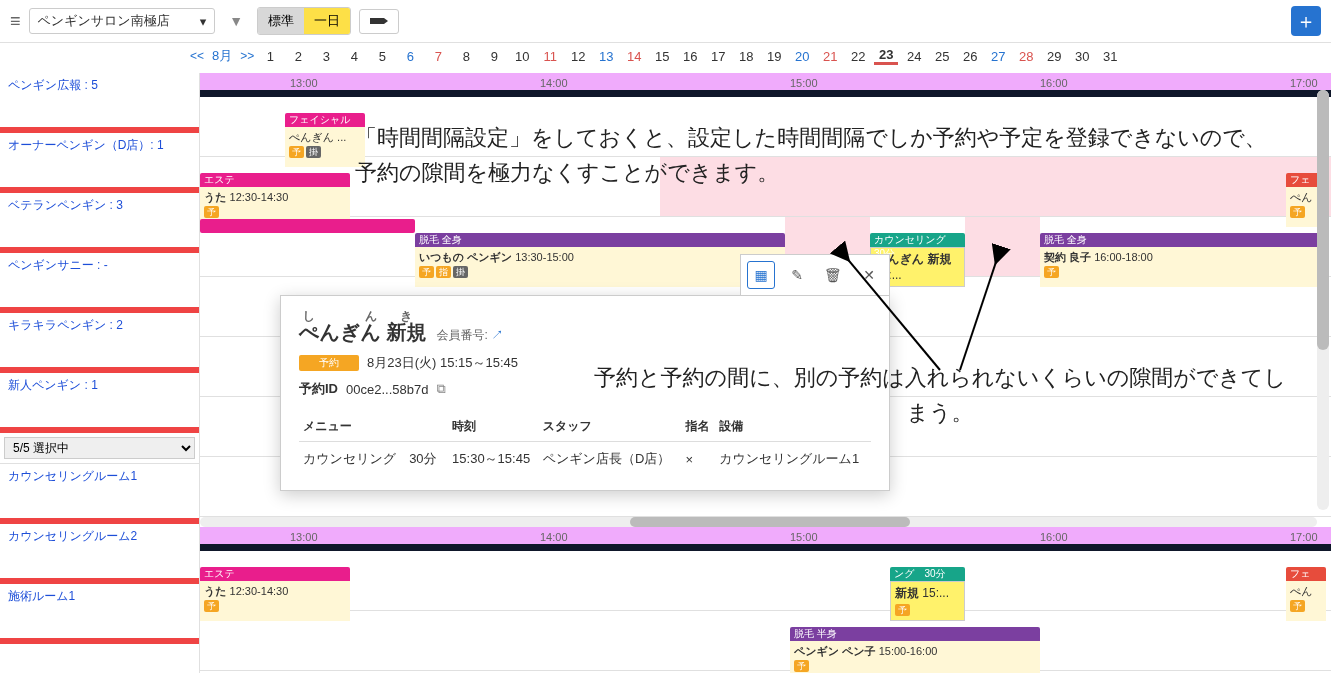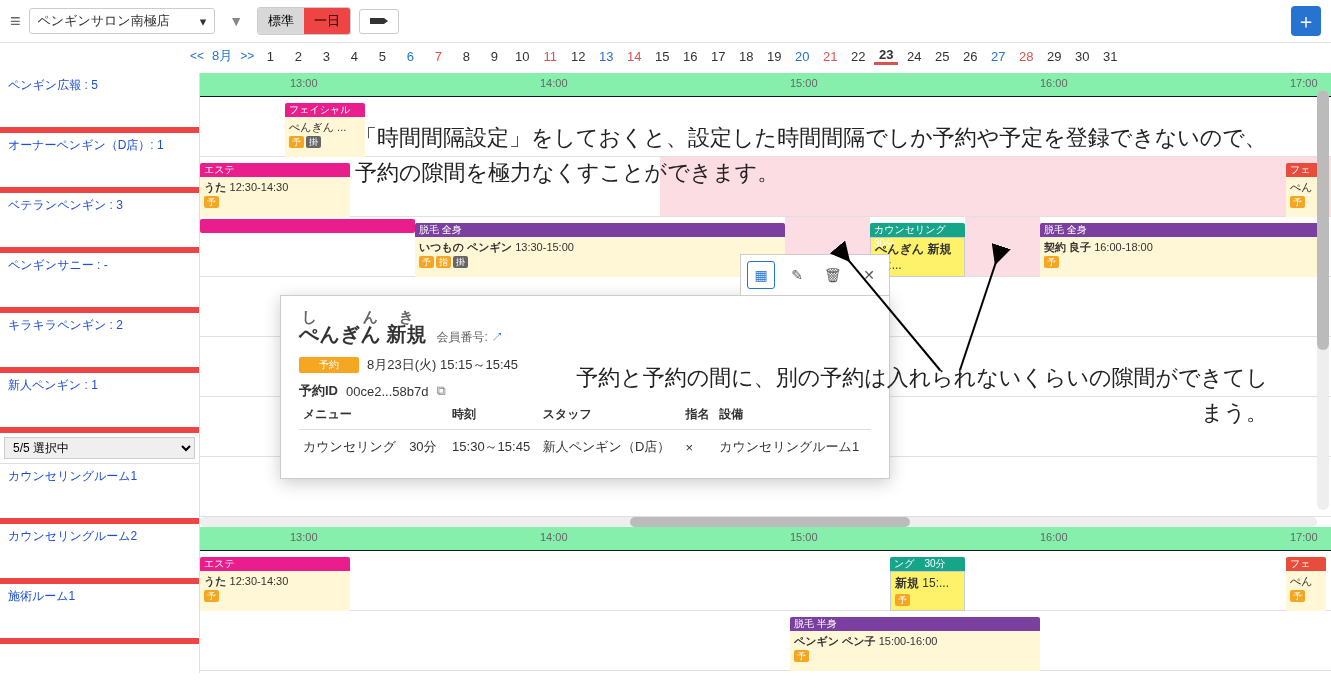--- a/index.html
+++ b/index.html
@@ -2,66 +2,66 @@
 <html><head>
 <meta charset="utf-8">
 <style>
 *{box-sizing:border-box;margin:0;padding:0;font-family:"Hiragino Sans","Meiryo",sans-serif}
 body{background:#fff;font-size:13px;color:#333;width:1331px;height:699px;overflow:hidden;position:relative}
 .topbar{display:flex;align-items:center;gap:8px;padding:6px 10px;border-bottom:1px solid #e0e0e0}
 .hamburger{font-size:18px;color:#666;cursor:pointer}
 .store-select{display:flex;align-items:center;border:1px solid #ccc;border-radius:3px;padding:3px 8px;gap:30px;cursor:pointer;font-size:13px}
 .filter-icon{color:#888;font-size:14px;padding:0 6px;cursor:pointer}
 .view-group{display:flex;border:1px solid #ccc;border-radius:3px;overflow:hidden}
-.view-btn{padding:4px 10px;font-size:13px;cursor:pointer;border:none;background:#ef4444}
+.view-btn{padding:4px 10px;font-size:13px;cursor:pointer;border:none;background:#fde047}
 .view-btn.active{background:#d8d8d8}
 .tool-btn{border:1px solid #ccc;border-radius:3px;padding:4px 10px;cursor:pointer;background:#fff}
 .spacer{flex:1}
 .add-btn{background:#2673d0;color:#fff;border:none;border-radius:4px;width:30px;height:30px;font-size:20px;cursor:pointer}
 .dates-row{display:flex;align-items:center;gap:4px;padding:4px 10px 8px 190px;font-size:13px}
 .nav-arrow{color:#2673d0;cursor:pointer;font-size:12px}
 .month{color:#2673d0;cursor:pointer;margin:0 4px}
 .day{width:24px;text-align:center;cursor:pointer;color:#333}
 .day.sat{color:#2673d0}
 .day.sun{color:#d9534f}
 .day.today{border-bottom:3px solid #d9534f;font-weight:bold}
 .layout{display:flex;height:600px;position:relative}
 .side{width:200px;flex-shrink:0;border-right:1px solid #e0e0e0}
 .sel-wrap{padding:4px;border-bottom:1px solid #e0e0e0}
 .sel{width:100%;border:1px solid #ccc;padding:2px 4px;font-size:12px}
 .staff-row{height:60px;border-bottom:6px solid #ef4444;padding:4px 8px;font-size:12px;color:#1d4ed8}
 .tl{flex:1;position:relative;overflow:hidden}
-.tl-head{height:24px;border-bottom:1px solid #0f172a;position:relative;background:#86efac}
+.tl-head{height:24px;border-bottom:7px solid #0f172a;position:relative;background:#f0abfc}
 .tl-head span{position:absolute;font-size:11px;color:#666;top:4px}
 .row{height:60px;border-bottom:1px solid #e0e0e0;position:relative}
 .pink-bg{position:absolute;top:0;bottom:0;background:#fddde4}
-.evt{position:absolute;top:6px;height:64px;border-radius:2px;overflow:hidden;font-size:11px}
+.evt{position:absolute;top:16px;height:64px;border-radius:2px;overflow:hidden;font-size:11px}
 .evt .bar{height:14px;color:#fff;padding:0 4px;font-size:10px;line-height:14px}
 .evt .body{background:#fff7d6;padding:3px 4px;height:40px}
 .evt .body.sel{background:#fff26b}
 .tag{display:inline-block;color:#fff;font-size:9px;padding:0 3px;border-radius:2px;margin-right:2px;line-height:12px}
 .t-yo{background:#f5a623}
 .t-kake{background:#666}
 .t-sashi{background:#f5a623}
 .bar-pink{background:#e91e8c}
 .bar-purple{background:#7b3fa0}
 .bar-teal{background:#17a589}
 .bar-red{background:#e74c3c}
 .annot{position:absolute;font-size:22px;color:#222;line-height:1.6;z-index:60;pointer-events:none}
 .popup{position:absolute;left:280px;top:295px;width:610px;background:#fff;border:1px solid #ccc;box-shadow:0 4px 16px rgba(0,0,0,.2);z-index:50;padding:14px 18px}
 .popup-tools{position:absolute;top:-1px;right:-1px;display:flex;gap:8px;background:#fff;padding:6px;border:1px solid #ccc;border-bottom:none;transform:translateY(-100%)}
 .ptool{width:28px;height:28px;display:flex;align-items:center;justify-content:center;cursor:pointer;font-size:14px;color:#555}
 .ptool.active{border:1px solid #2673d0;border-radius:3px;color:#2673d0}
-ruby rt{font-size:15px;color:#666}
+ruby rt{font-size:12px;color:#666}
 .pname{font-size:20px;font-weight:bold;display:flex;align-items:baseline;gap:10px}
 .member{font-size:12px;color:#666;font-weight:normal}
 .link-ico{color:#2673d0;cursor:pointer}
 .p-line{display:flex;align-items:center;gap:8px;margin-top:8px;font-size:13px}
 .badge-yo{background:#f5a623;color:#fff;font-size:10px;padding:1px 20px;border-radius:2px}
-.ptable{width:100%;border-collapse:collapse;font-size:13px}
+.ptable{width:100%;margin-top:14px;border-collapse:collapse;font-size:13px}
 .ptable th{text-align:left;font-weight:bold;border-bottom:1px solid #ddd;padding:6px 4px;font-size:12px}
 .ptable td{padding:8px 4px}
 svg.arrow{position:absolute;z-index:55;pointer-events:none}
 .scrollbar{position:absolute;right:2px;width:12px;background:#eee;border-radius:6px}
 .sb-thumb{background:#bbb;border-radius:6px;width:100%}
 .hscroll{position:absolute;left:200px;right:14px;height:10px;background:#eee;border-radius:5px}
 .hthumb{position:absolute;height:100%;background:#bbb;border-radius:5px}
 </style>
 </head>
 <body>
@@ -207,21 +207,21 @@
       
     </div>
   </div>
 </div>
 
 <div class="scrollbar" style="top:90px;height:420px">
     <div class="sb-thumb" style="height:260px;margin-top:0"></div>
   </div>
 
 <div class="annot" style="left:355px;top:120px;width:930px;text-align:left">「時間間隔設定」をしておくと、設定した時間間隔でしか予約や予定を登録できないので、予約の隙間を極力なくすことができます。</div>
-<div class="annot" style="left:568px;top:360px;width:700px;text-align:right">予約と予約の間に、別の予約は入れられないくらいの隙間ができてしまう。</div>
+<div class="annot" style="left:590px;top:360px;width:700px;text-align:center">予約と予約の間に、別の予約は入れられないくらいの隙間ができてしまう。</div>
 
 <svg class="arrow" style="left:790px;top:230px" width="250" height="160">
   <defs>
       <marker id="ah" markerWidth="10" markerHeight="10" refX="2" refY="5" orient="auto">
         <path d="M0,0 L10,5 L0,10 Z" fill="#000"></path>
       </marker>
     </defs>
   <line x1="50" y1="20" x2="150" y2="140" stroke="#000" stroke-width="2" marker-start="url(#ah)"></line>
   <line x1="210" y1="20" x2="170" y2="140" stroke="#000" stroke-width="2" marker-start="url(#ah)"></line>
 </svg>
@@ -257,19 +257,19 @@
         <tr>
       <th>メニュー</th>
       <th>時刻</th>
       <th>スタッフ</th>
       <th>指名</th>
       <th>設備</th>
     </tr>
     <tr>
       <td>カウンセリング　30分</td>
       <td>15:30～15:45</td>
-      <td>新人ペンギン（D店）</td>
+      <td>ペンギン店長（D店）</td>
       <td>×</td>
       <td>カウンセリングルーム1</td>
     </tr>
   </tbody>
     </table>
 </div>
 
 </body></html>

